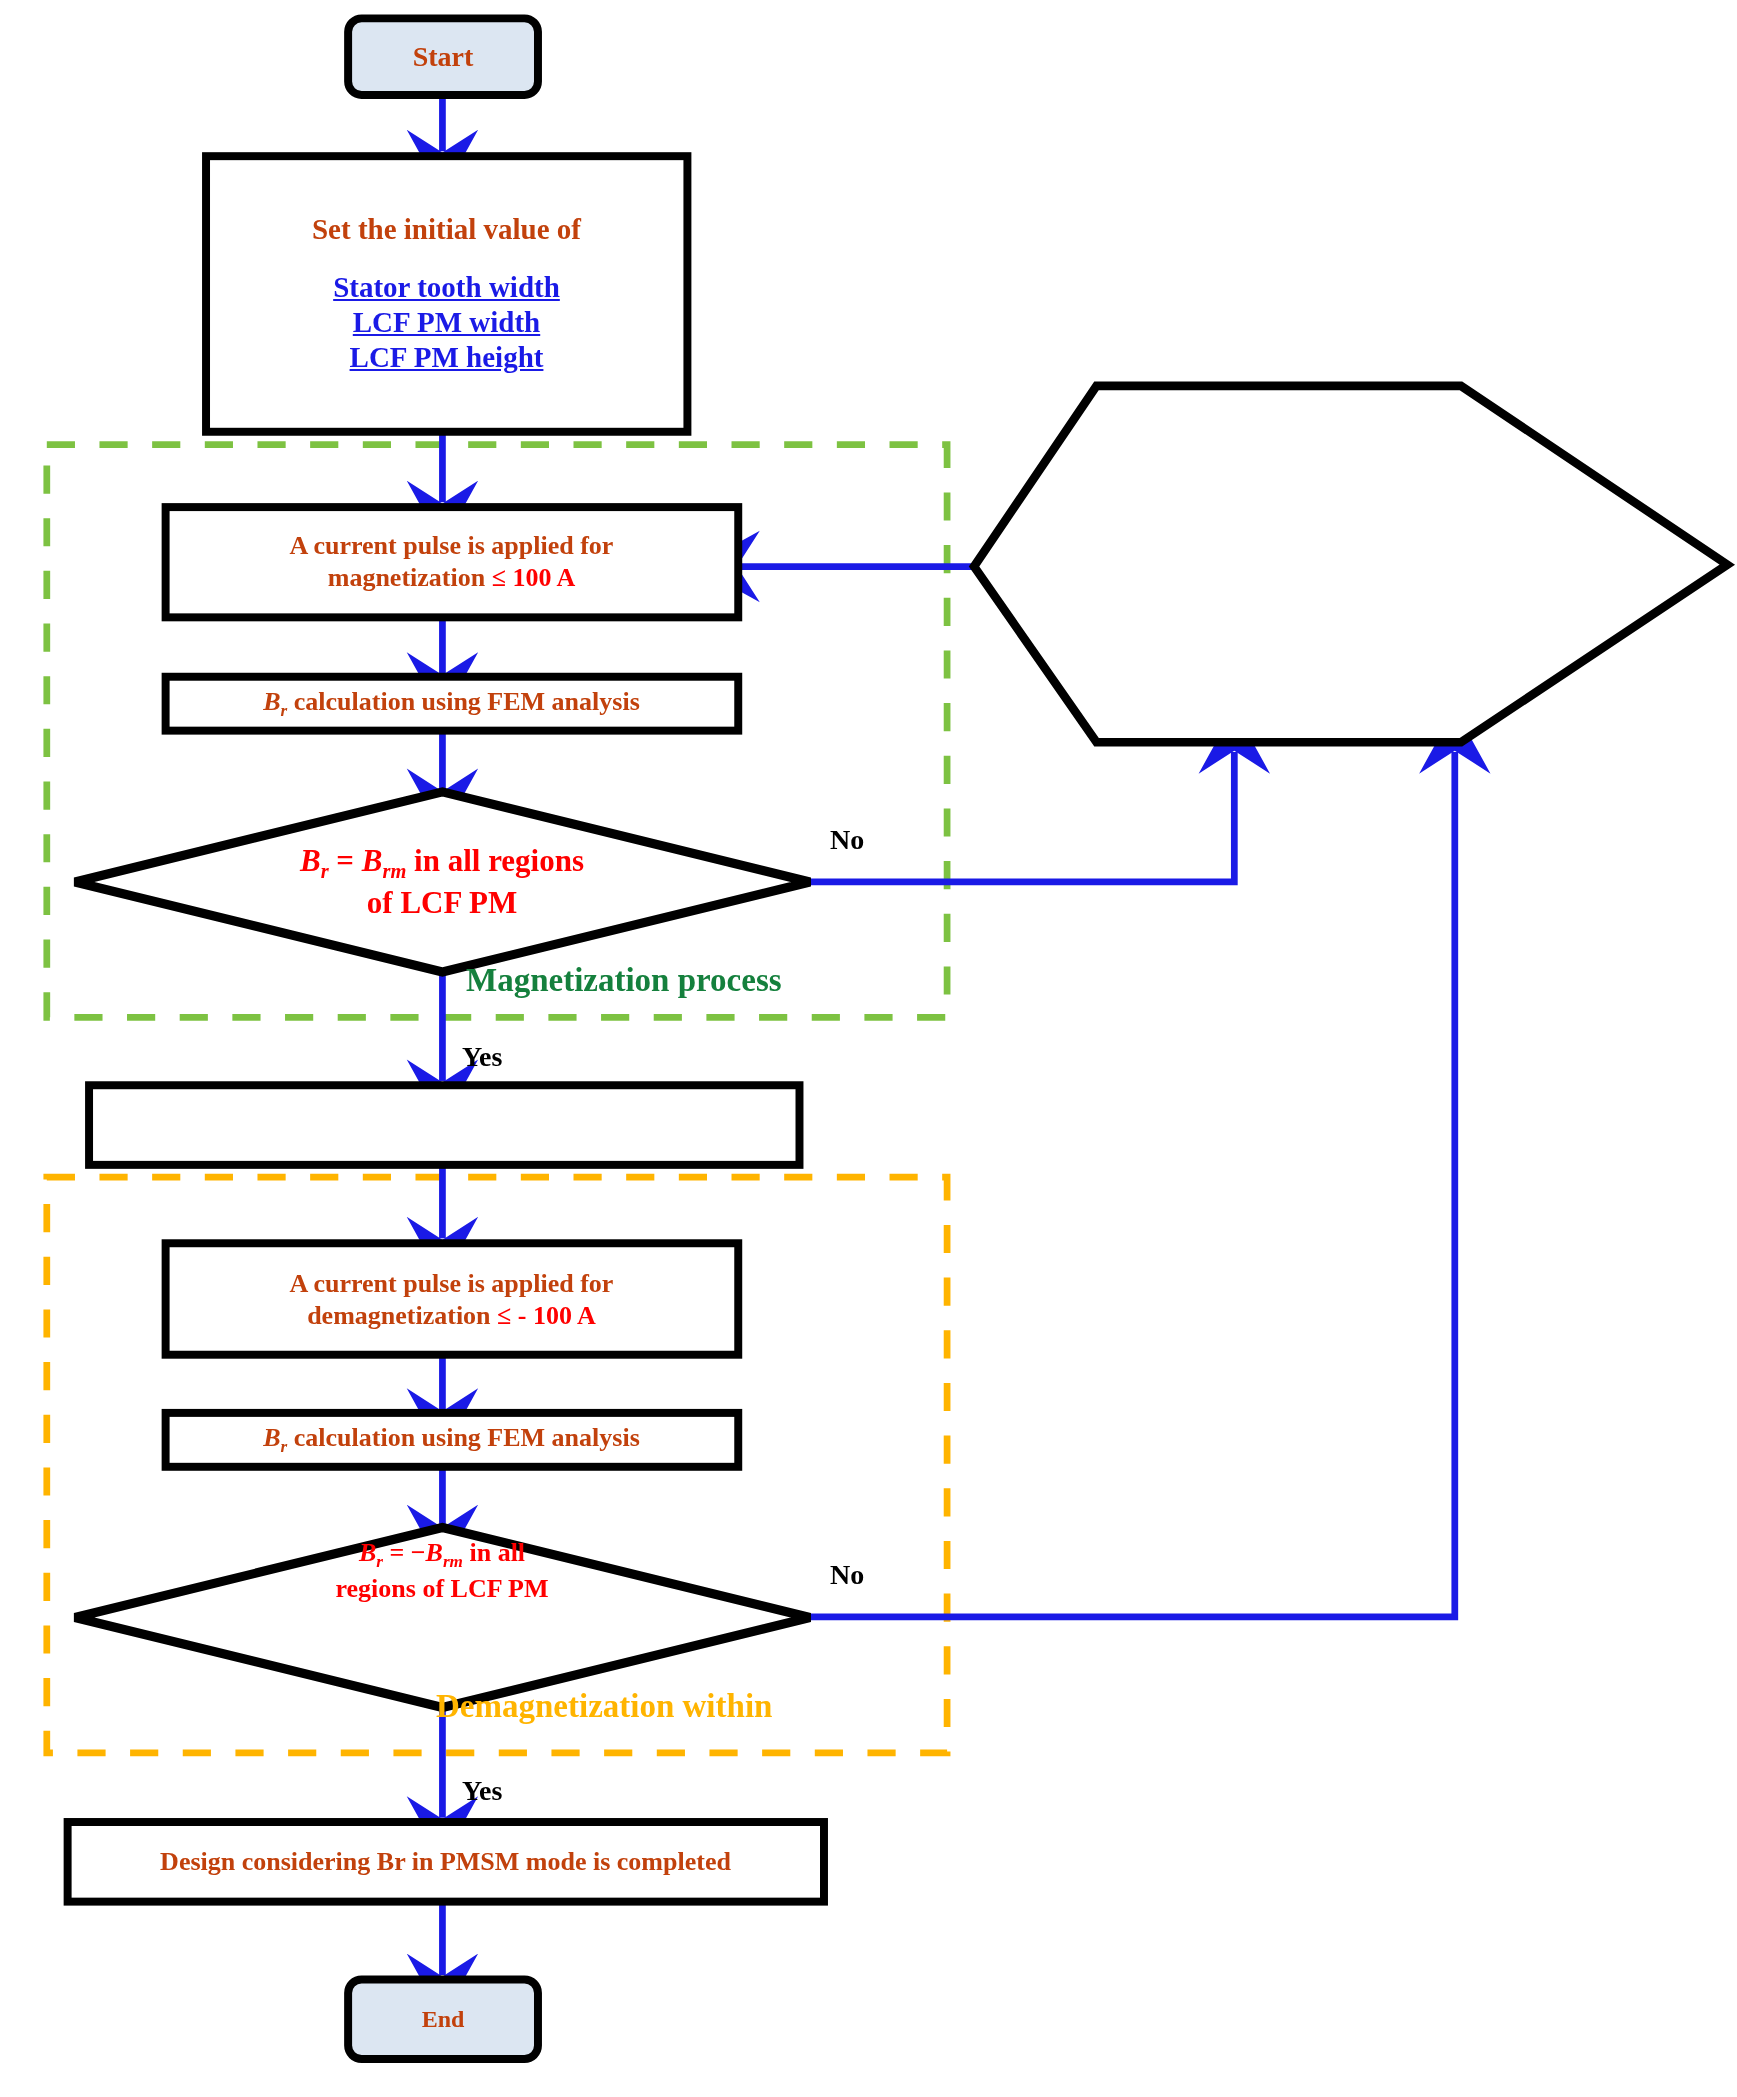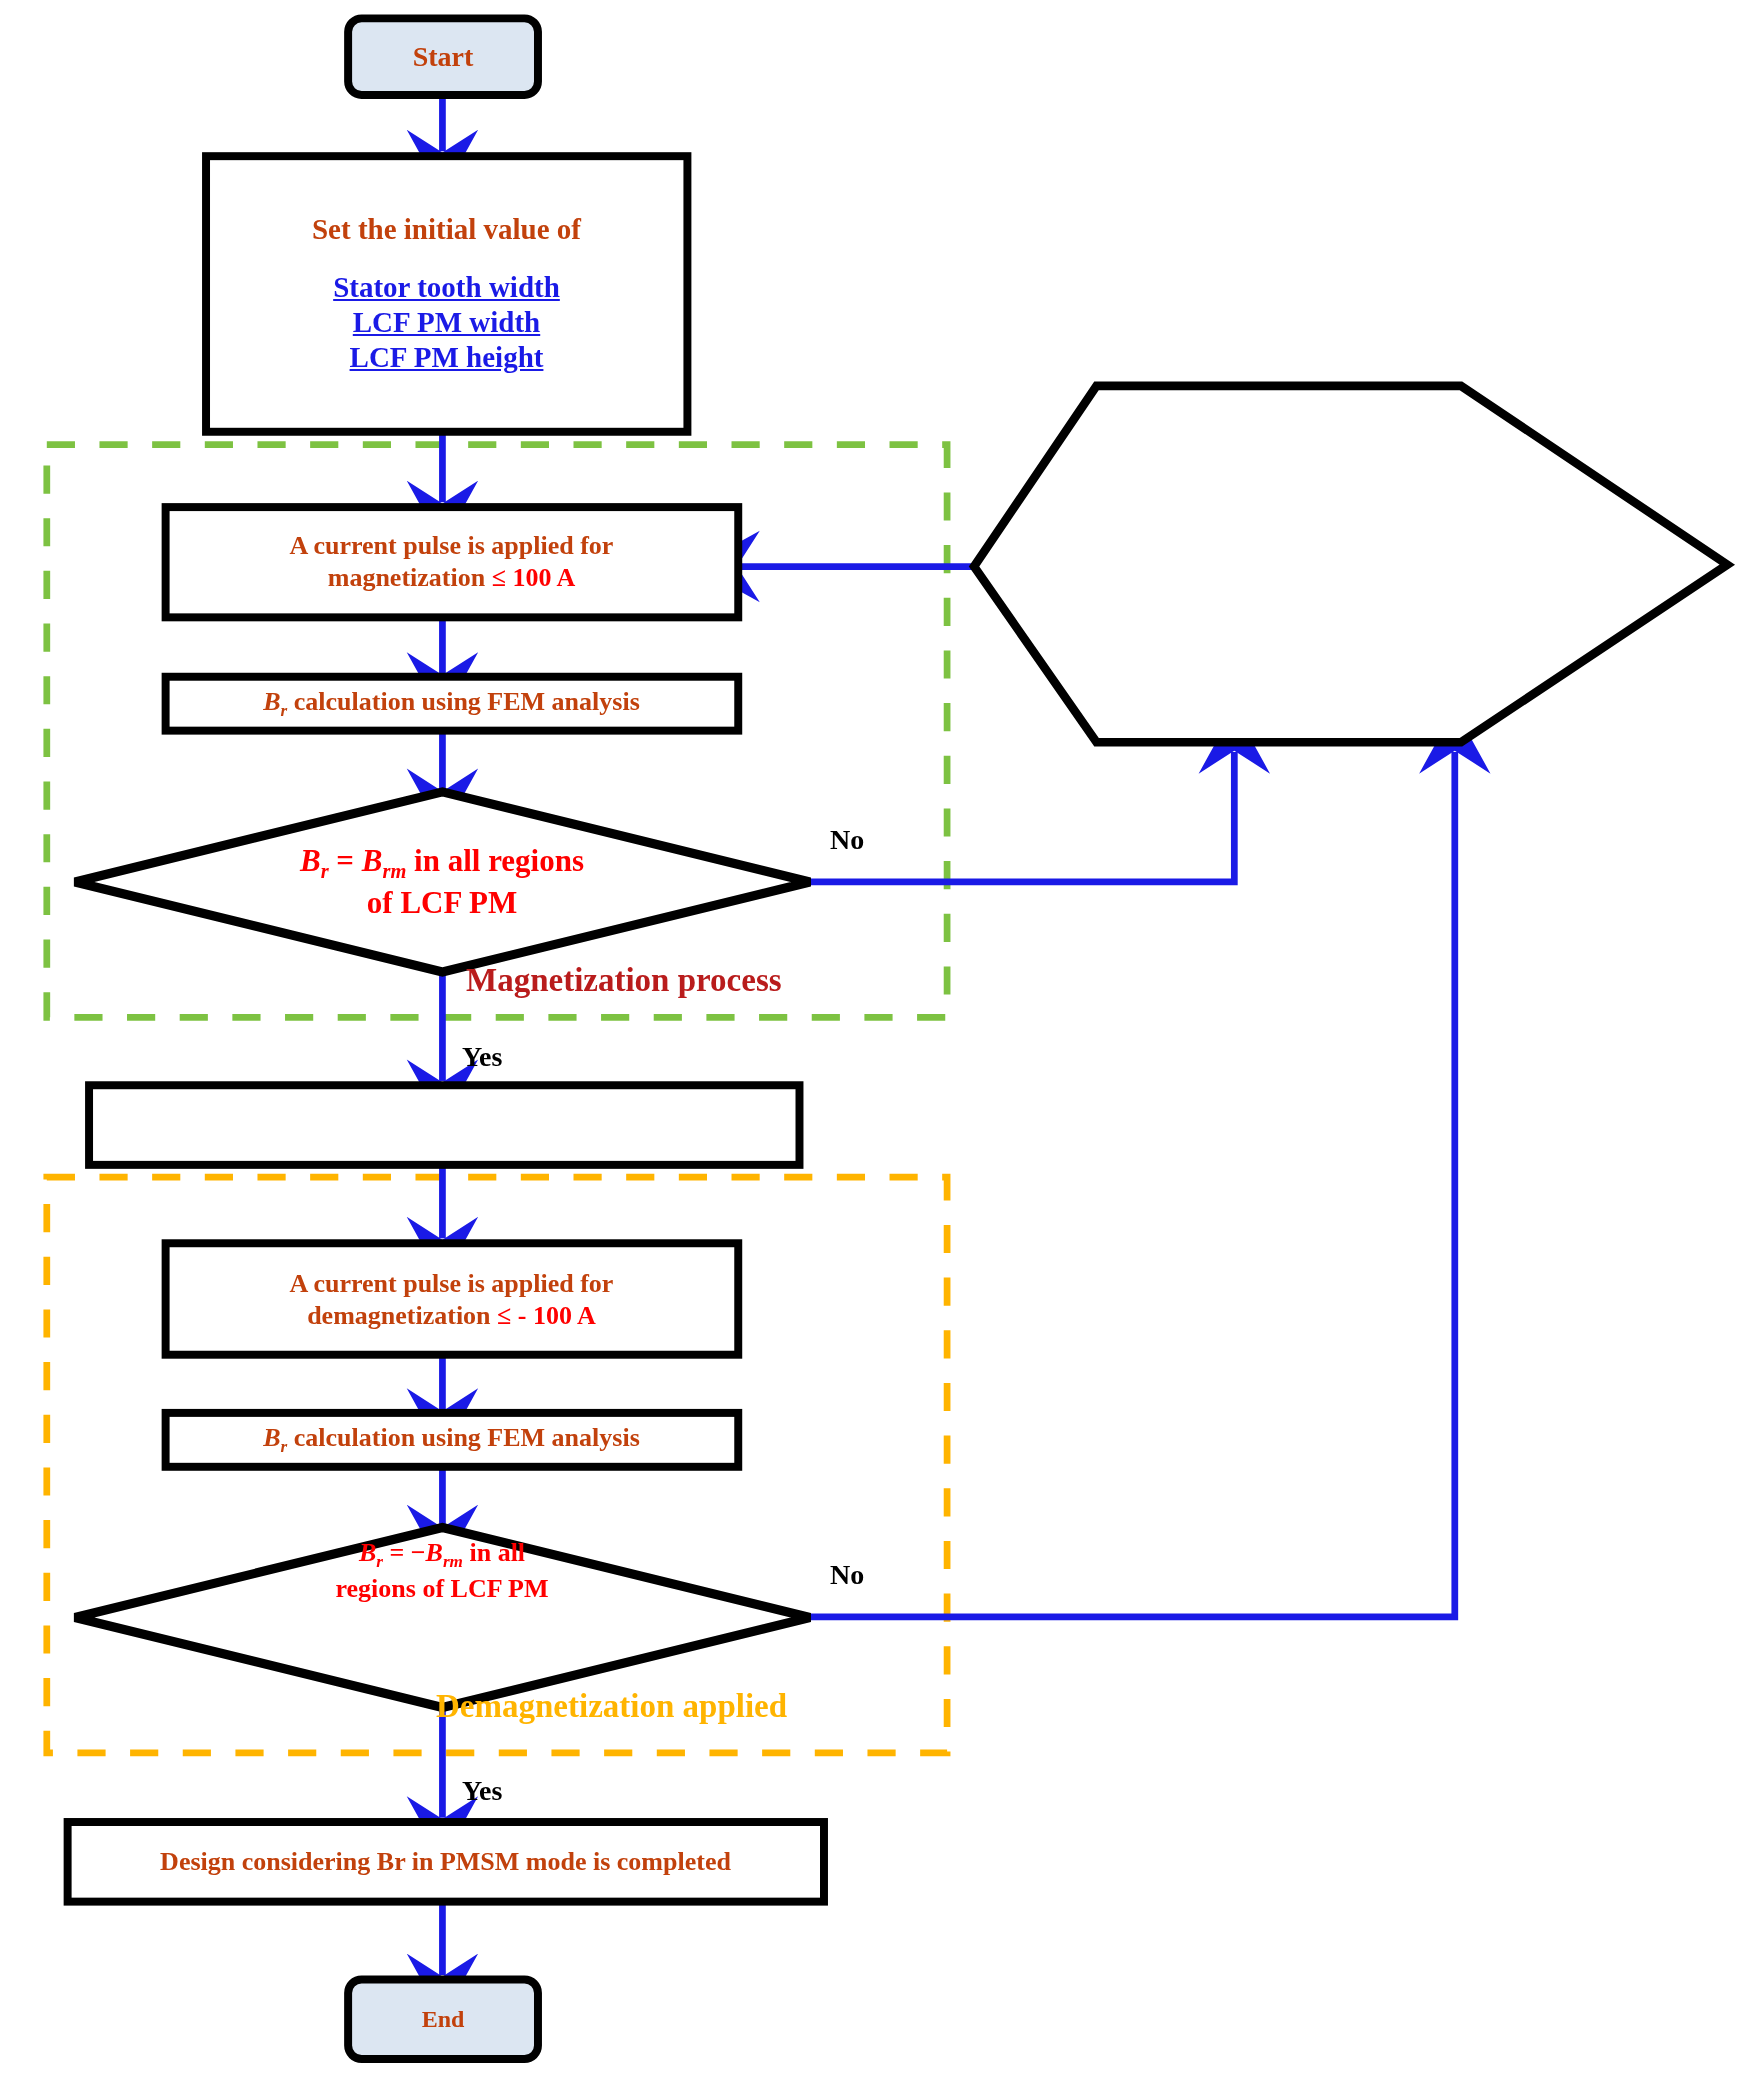--- a/index.html
+++ b/index.html
@@ -156,18 +156,18 @@
 
 
   <div class="edgelabel" style="left:830px;top:824px;font-size:28px;">No</div>
 
   <div class="edgelabel" style="left:462px;top:1041px;font-size:28px;">Yes</div>
 
   <div class="edgelabel" style="left:830px;top:1559px;font-size:28px;">No</div>
 
   <div class="edgelabel" style="left:462px;top:1775px;font-size:28px;">Yes</div>
 
-  <div class="zonelabel" style="left:466px;top:962px;font-size:33px;color:#b91c1c;">Magnetization process</div>
+  <div class="zonelabel" style="left:466px;top:962px;font-size:33px;color:#15803d;">Magnetization process</div>
 
-  <div class="zonelabel" style="left:436px;top:1688px;font-size:33px;color:#ffb400;">Demagnetization applied</div>
+  <div class="zonelabel" style="left:436px;top:1688px;font-size:33px;color:#ffb400;">Demagnetization within</div>
 
 </div>
 
 
 </body></html>

